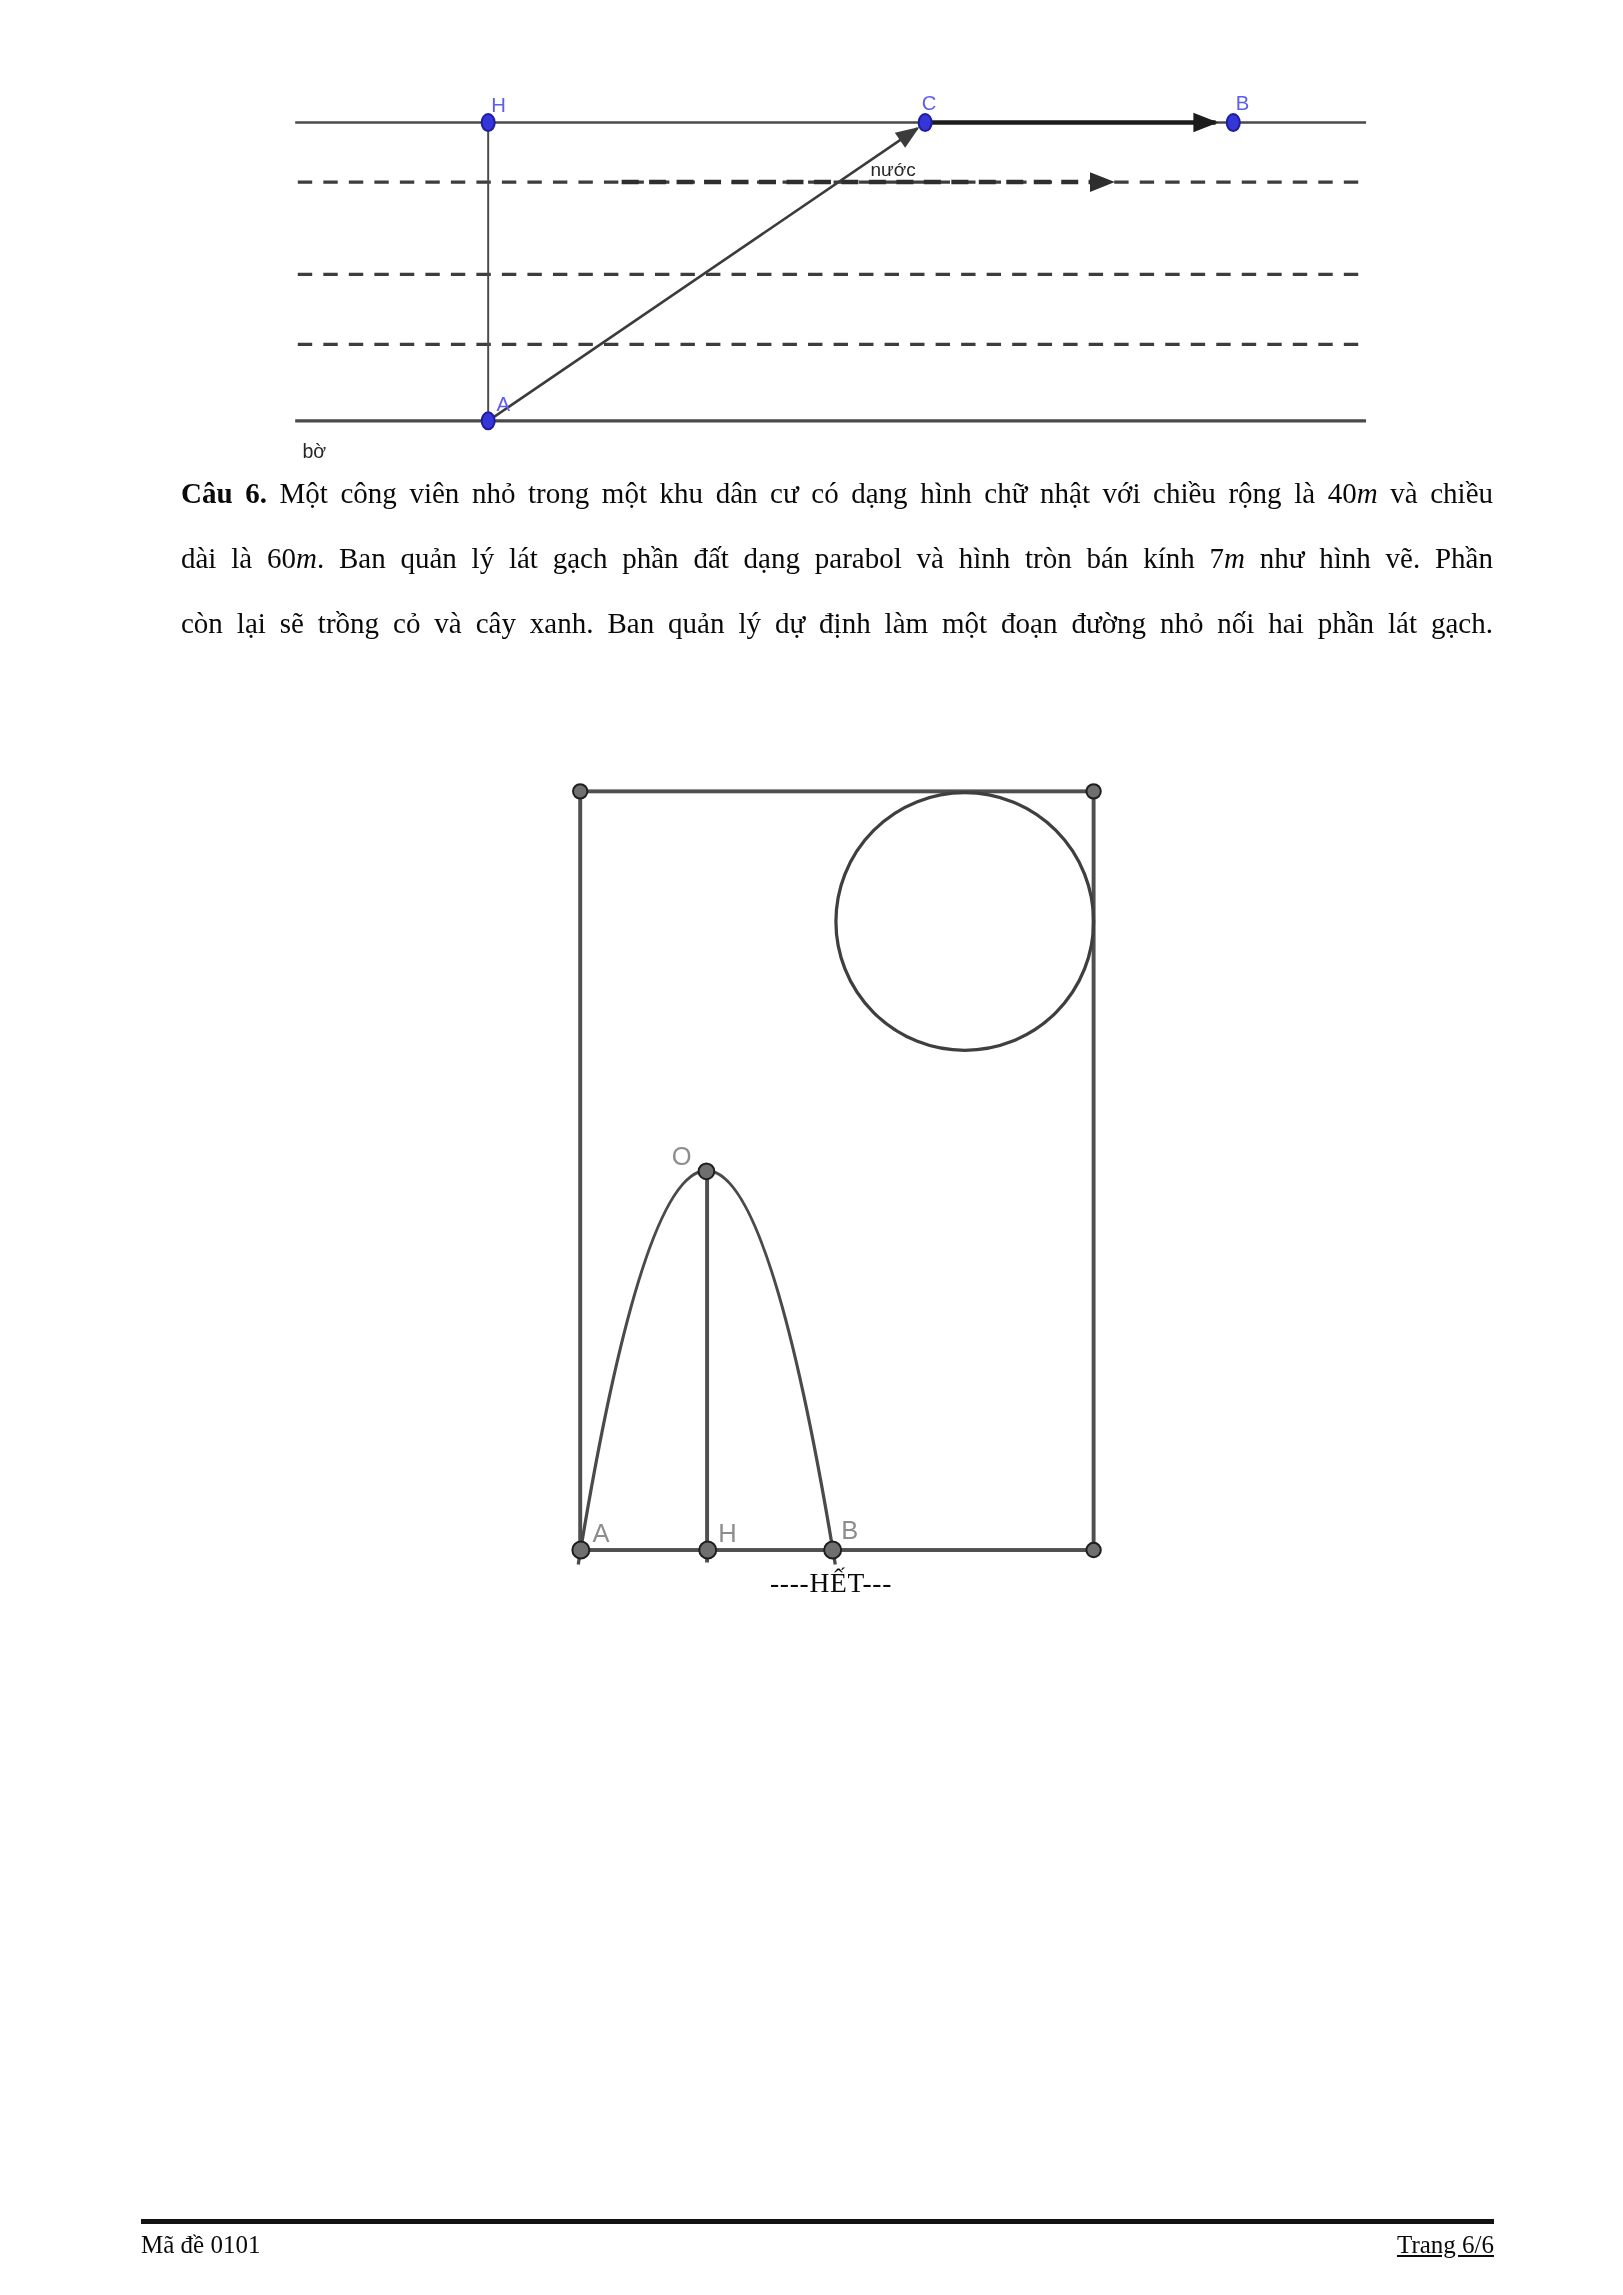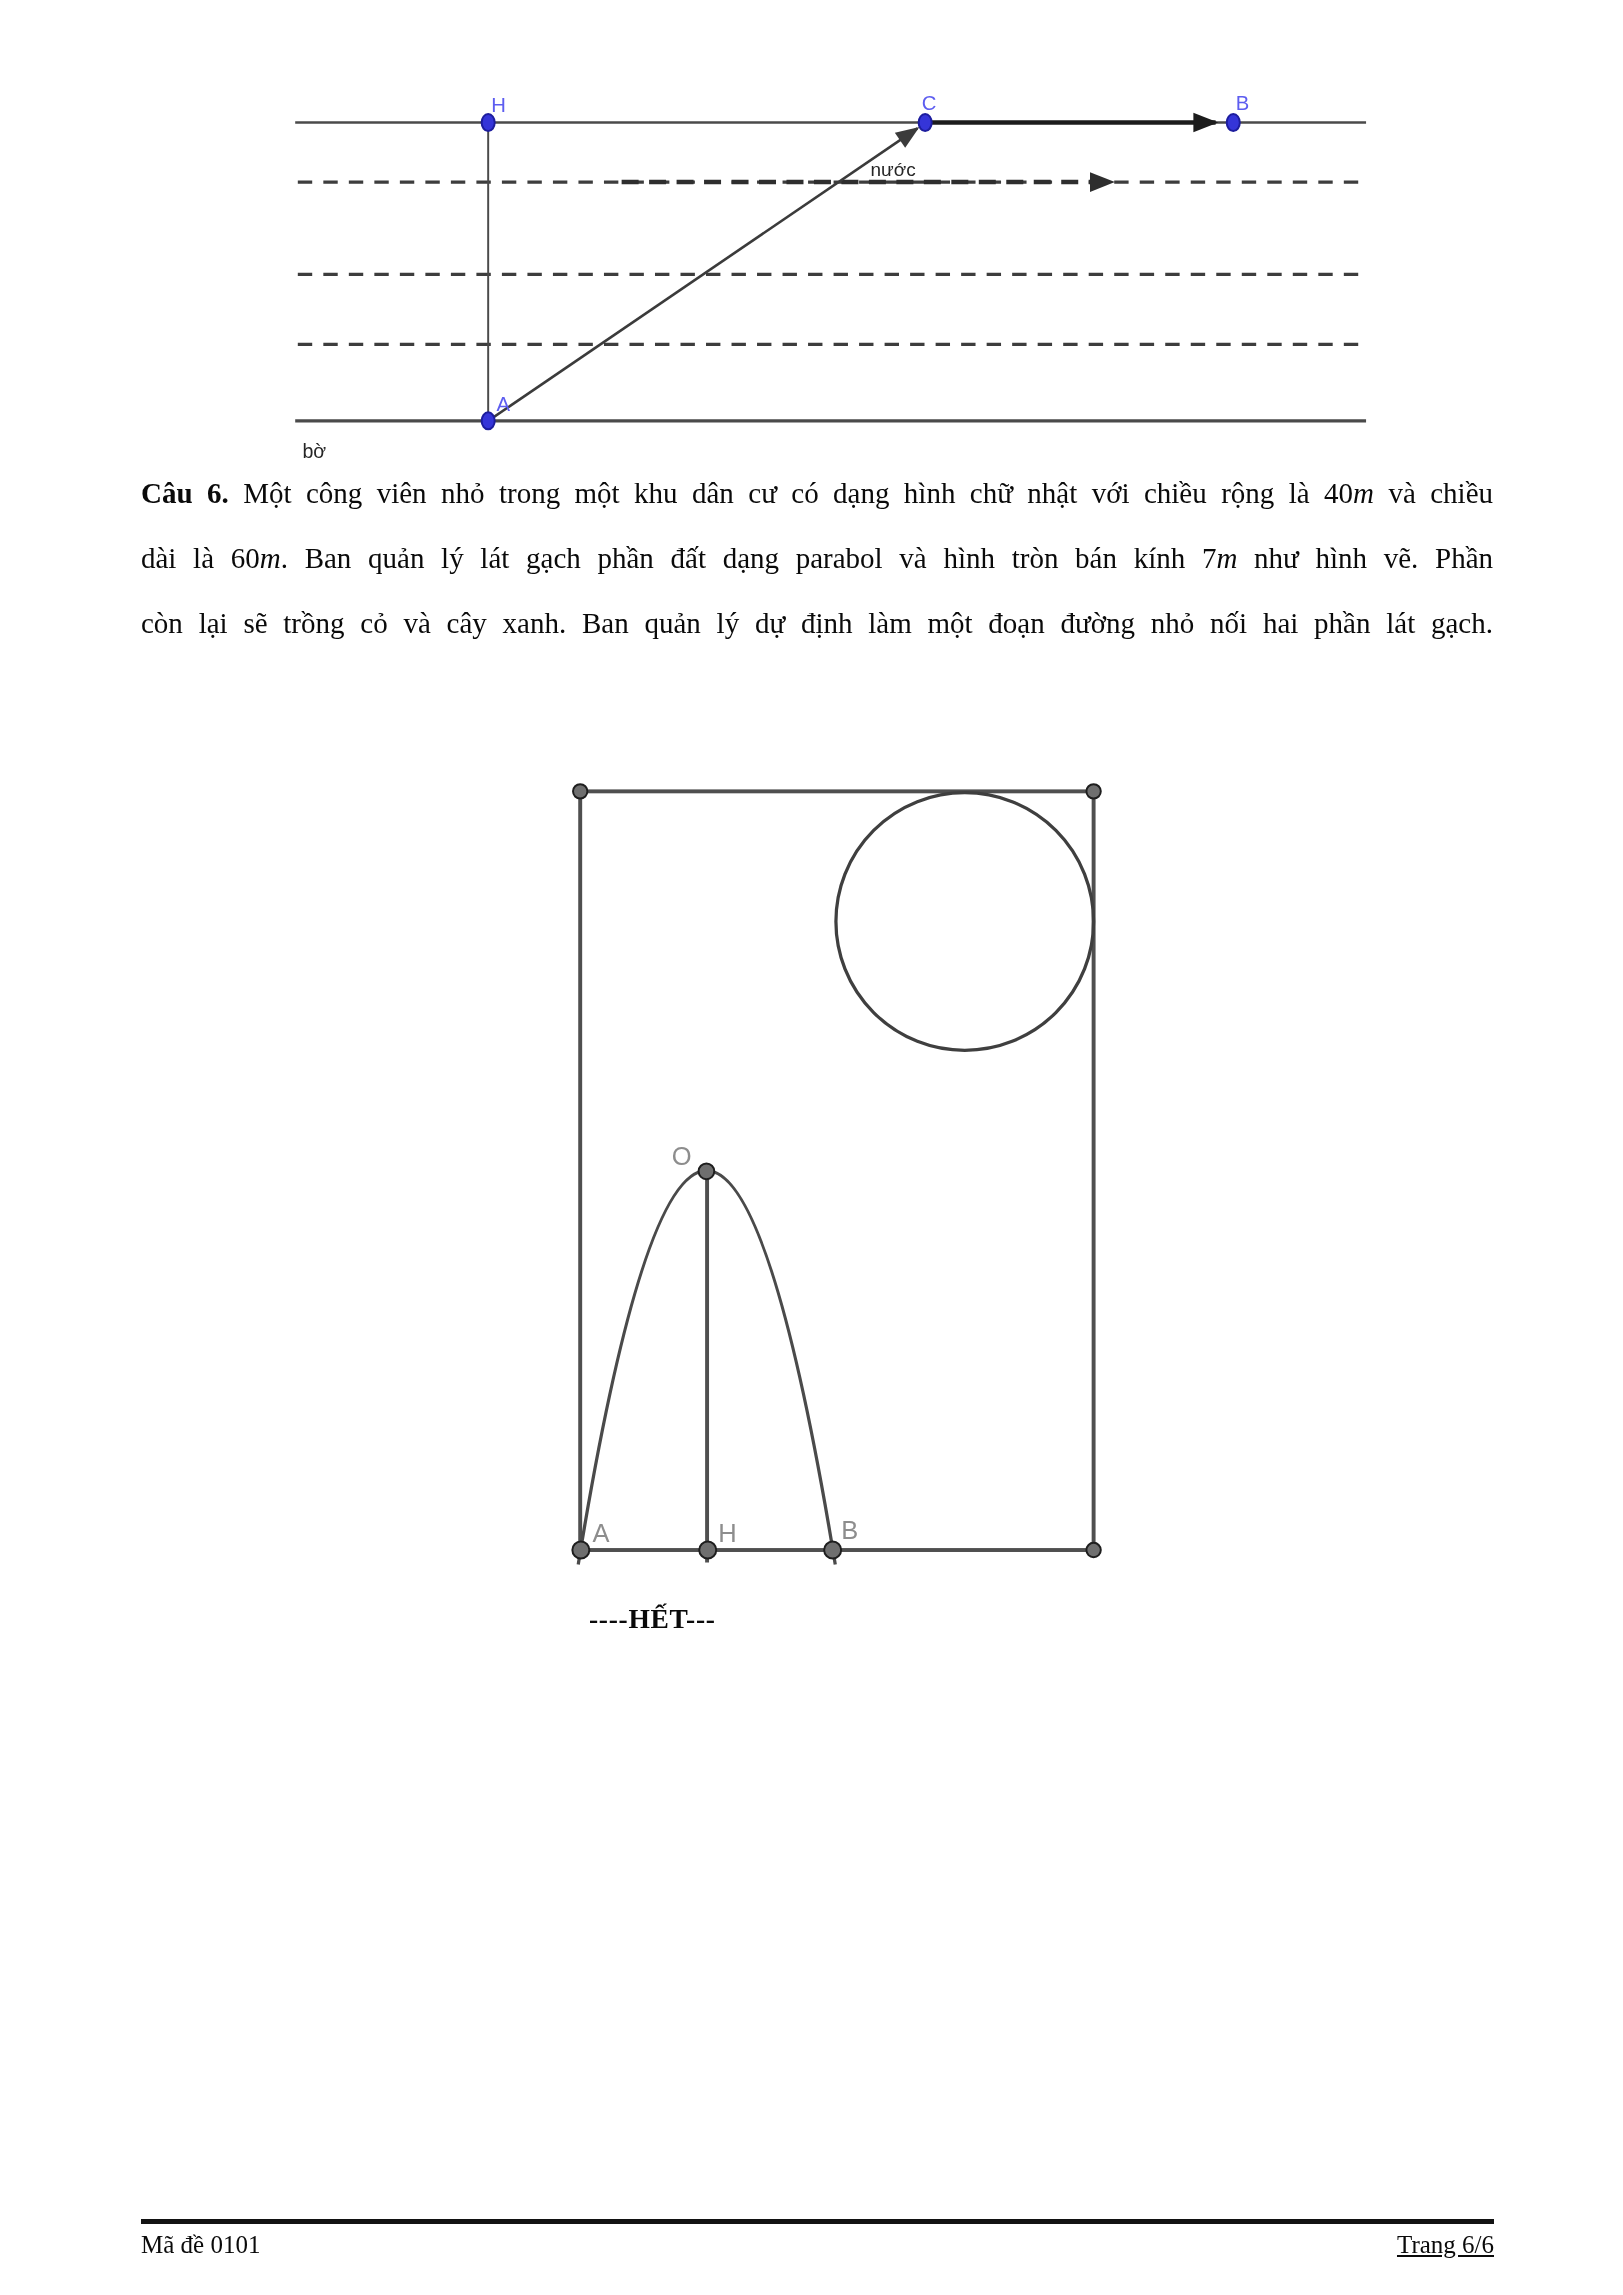--- a/index.html
+++ b/index.html
@@ -10,34 +10,34 @@
     font-family:"Liberation Serif","DejaVu Serif",serif;
     color:#0a0a0a;
     overflow:hidden;
   }
   .abs{position:absolute;}
   
   #question{
     left:141px;top:461px;width:1352px;
     font-size:29px;line-height:65px;
   }
-  .jline{text-align:justify;text-align-last:justify;}
+  .jline{text-align:justify;text-align-last:justify;margin-left:40px;}
   .lline{text-align:left;text-align-last:left;}
   .qb{font-weight:bold;}
   .qi{font-style:italic;}
   
   #diagram1{left:288px;top:85px;}
   #diagram2{left:556px;top:765px;}
   .d1lab{font-family:"Liberation Sans","DejaVu Sans",sans-serif;font-size:31px;fill:#5d5df0;}
   .d1txt{font-family:"Liberation Sans","DejaVu Sans",sans-serif;fill:#262626;}
   .d2lab{font-family:"Liberation Sans","DejaVu Sans",sans-serif;font-size:39px;fill:#8d8d8d;}
   
   #het{
     left:589px;top:1567px;width:484px;
-    text-align:left;font-size:27.5px;font-weight:bold;letter-spacing:0.7px;margin-top:36px;
+    text-align:center;font-size:27.5px;font-weight:normal;letter-spacing:0.7px;
   }
   
   #footer-rule{left:141px;top:2219px;width:1353px;height:4.6px;background:#121212;}
   #footer-left{left:141px;top:2231px;font-size:25px;}
   #footer-right{left:141px;top:2231px;width:1353px;text-align:right;font-size:25px;text-decoration:underline;}
 </style>
 </head>
 <body>
 
 <svg id="diagram1" class="abs" width="1099" height="393" viewBox="440 130 1680 600">

